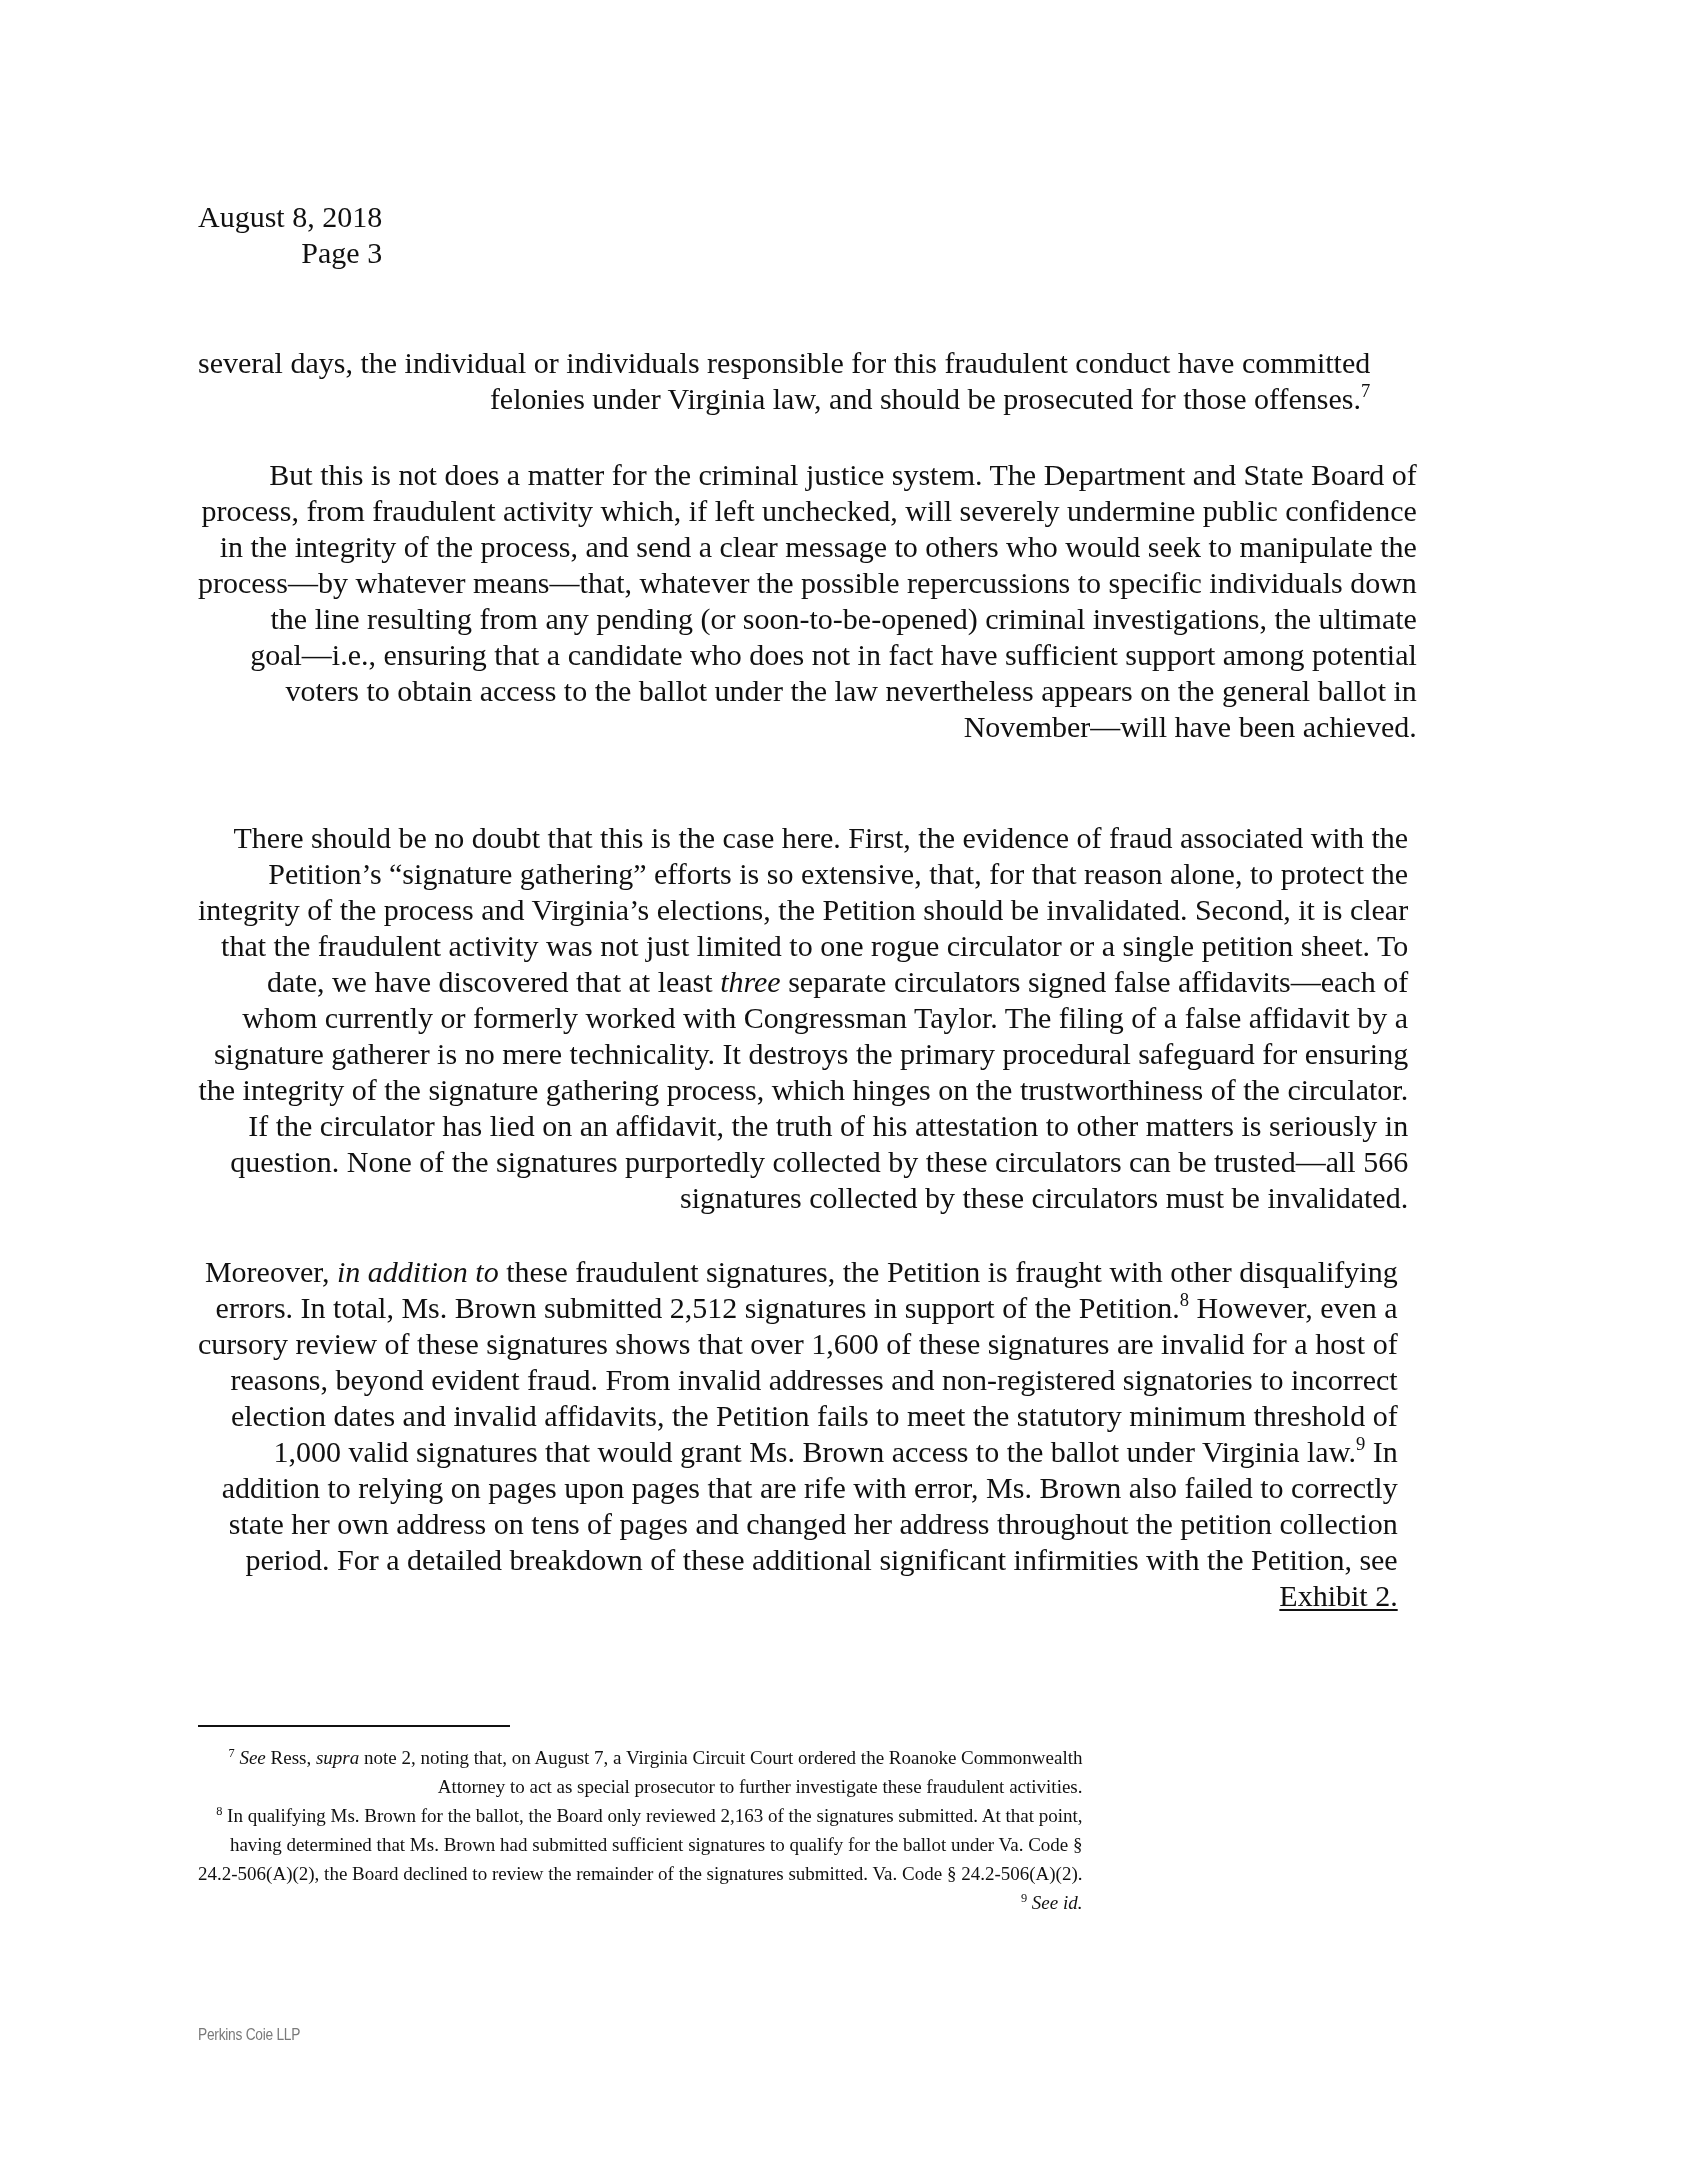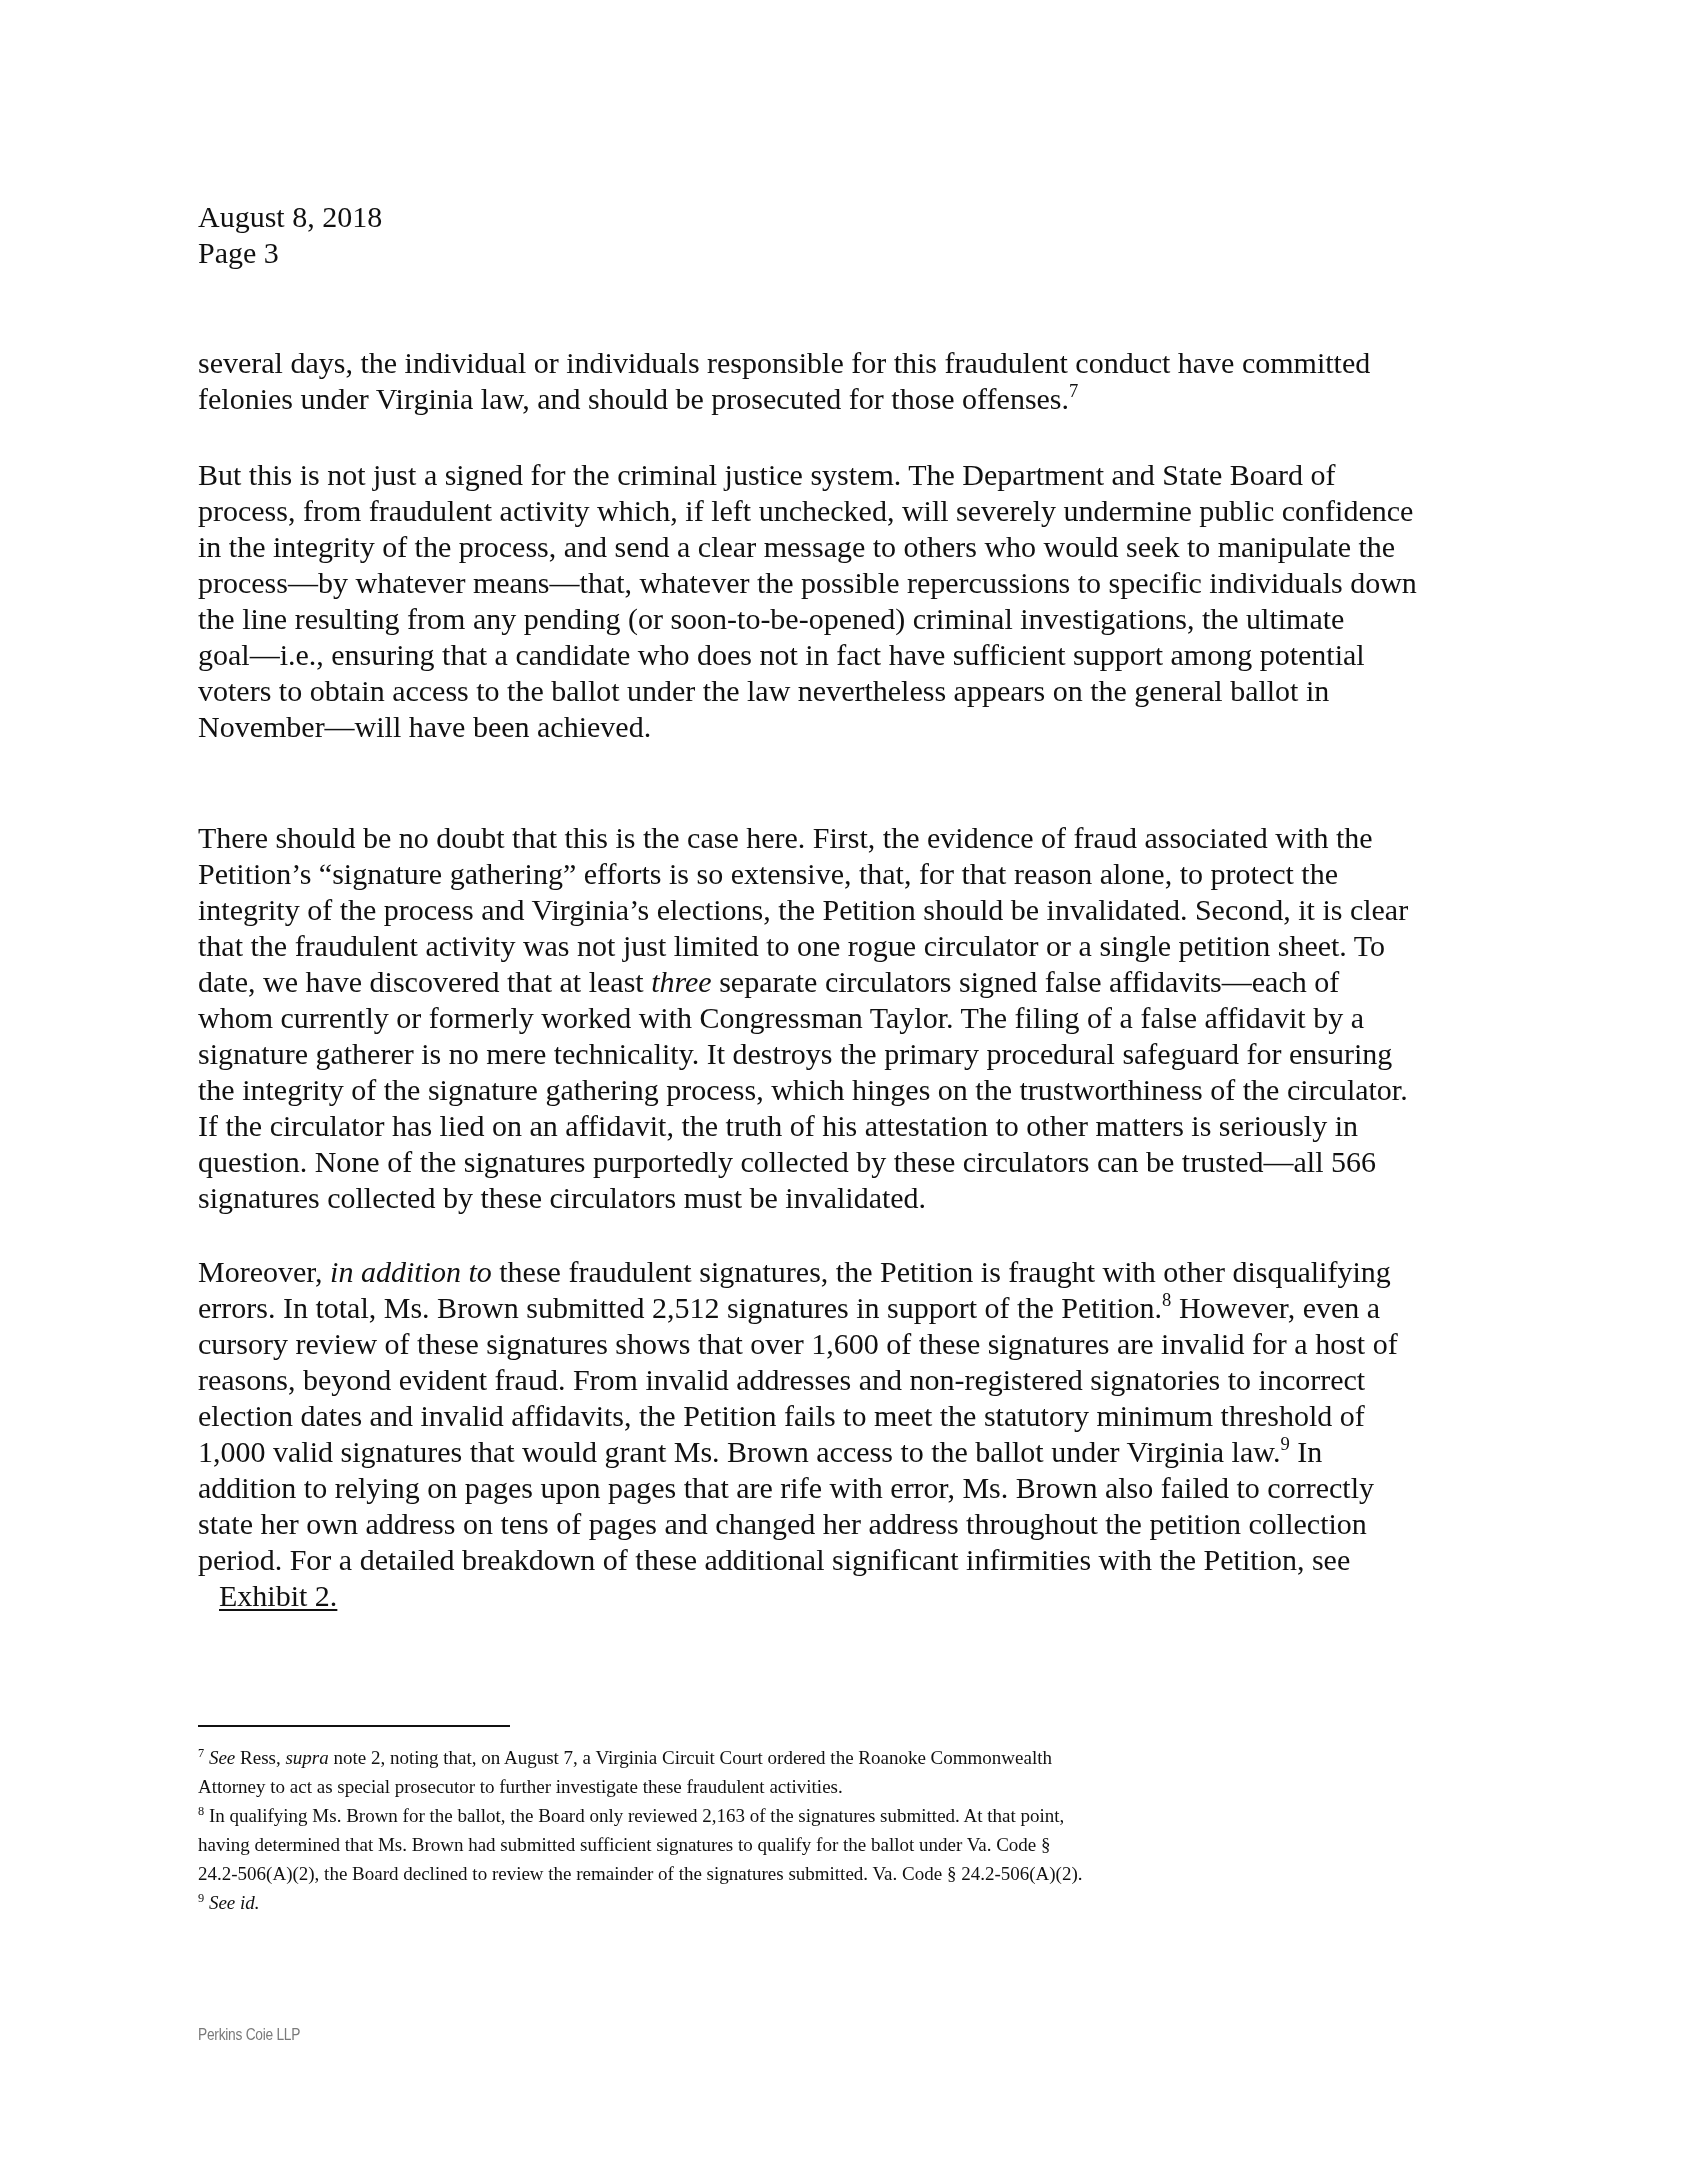--- a/index.html
+++ b/index.html
@@ -1,17 +1,17 @@
 <!DOCTYPE html>
 <html><head>
 <meta charset="utf-8">
 <style>
   html, body { margin: 0; padding: 0; background: #ffffff; }
   body { width: 1683px; height: 2178px; position: relative; overflow: hidden; }
-  .page { position: absolute; left: 0; top: 0; width: 1420px; height: 2178px; background: #fff; color: #111; }
+  .page { position: absolute; left: 0; top: 0; width: 1420px; height: 2178px; background: #fff; color: #111; text-align: right; }
   .serif { font-family: "Liberation Serif", "DejaVu Serif", serif; }
   .body-text { font-size: 30px; line-height: 36px; white-space: nowrap; }
   .block { position: absolute; left: 198px; margin: 0; }
   .line { display: block; }
   .header { top: 199px; }
   .p1 { top: 345px; }
   .p2 { top: 457px; }
   .p3 { top: 820px; }
   .p4 { top: 1254px; }
   sup.fn { font-size: 0.62em; line-height: 0; vertical-align: 0; position: relative; top: -0.62em; }
@@ -30,21 +30,21 @@
     <span class="line">August 8, 2018</span>
     <span class="line">Page 3</span>
   </div>
 
   <div class="block body-text p1">
     <span class="line">several days, the individual or individuals responsible for this fraudulent conduct have committed</span>
     <span class="line"><span>felonies under Virginia law, and should be prosecuted for those offenses.</span><sup class="fn">7</sup></span>
   </div>
 
   <div class="block body-text p2">
-    <span class="line">But this is not just a signed for the criminal justice system. The Department and State Board of</span>
+    <span class="line">But this is not does a matter for the criminal justice system. The Department and State Board of</span>
     <span class="line">process, from fraudulent activity which, if left unchecked, will severely undermine public confidence</span>
     <span class="line">in the integrity of the process, and send a clear message to others who would seek to manipulate the</span>
     <span class="line">process—by whatever means—that, whatever the possible repercussions to specific individuals down</span>
     <span class="line">the line resulting from any pending (or soon-to-be-opened) criminal investigations, the ultimate</span>
     <span class="line">goal—i.e., ensuring that a candidate who does not in fact have sufficient support among potential</span>
     <span class="line">voters to obtain access to the ballot under the law nevertheless appears on the general ballot in</span>
     <span class="line">November—will have been achieved.</span>
   </div>
 
   <div class="block body-text p3">

